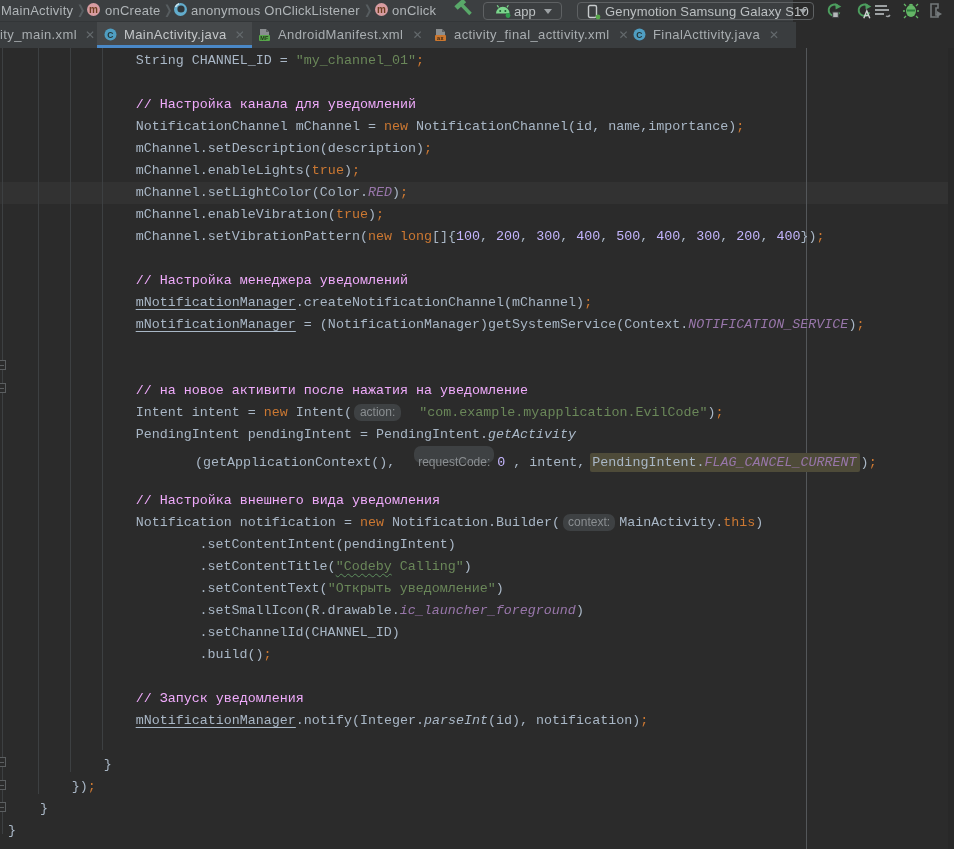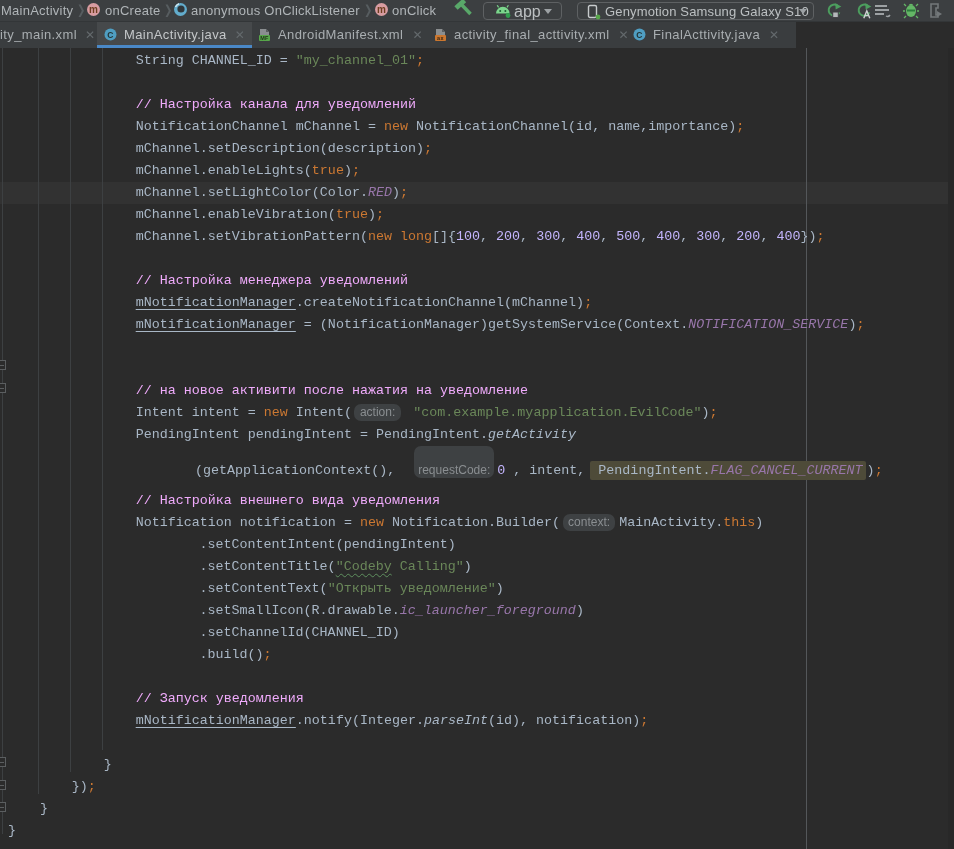--- a/index.html
+++ b/index.html
@@ -1,35 +1,35 @@
 <!DOCTYPE html>
 <html><head><meta charset="utf-8"><style>
 * {margin:0;padding:0;box-sizing:border-box}
 html,body {width:954px;height:849px;overflow:hidden;background:#2b2b2b;font-family:"Liberation Sans",sans-serif}
-#topbar {position:absolute;left:0;top:0;width:954px;height:22px;background:#3c3f41;border-bottom:1px solid #333638}
+#topbar {position:absolute;left:0;top:0;width:793px;height:22px;background:#3c3f41;border-bottom:1px solid #333638}
 .bc {position:absolute;top:0;height:22px;line-height:22px;font-size:13px;letter-spacing:0.25px;color:#b0b5b8;white-space:nowrap}
 .sep {position:absolute;top:0;height:22px;line-height:20px;font-size:10px;color:#575d60;transform:scaleY(1.25)}
 .cicon {position:absolute;border-radius:50%;font-weight:bold;text-align:center}
 #tabbar {position:absolute;left:0;top:22px;width:796px;height:26px;background:#3a3d3f}
 .tab {position:absolute;top:0;height:26px;line-height:25px;font-size:13px;letter-spacing:0.4px;color:#a9aeb1;white-space:nowrap}
 .tabx {color:#646a6d;font-size:12px}
 #seltab {position:absolute;left:97px;top:0;width:155px;height:26px;background:#46494b}
 #selline {position:absolute;left:97px;top:23px;width:155px;height:3px;background:#4A88C7}
 #editor {position:absolute;left:0;top:48px;width:954px;height:801px;background:#2b2b2b}
 .cl {position:absolute;height:22px;line-height:22px;font-family:"Liberation Mono",monospace;font-size:13.35px;color:#A9B7C6;white-space:pre}
 .kw {color:#CC7832}
 .str {color:#6A8759}
 .num {color:#c4b5fd}
 .cmt {color:#f0abfc}
 .const {color:#9876AA;font-style:italic}
 .ital {font-style:italic}
 .und {text-decoration:underline;text-underline-offset:3px}
 .wavy {text-decoration:underline wavy #5e8f5e 1px;text-underline-offset:3px}
 .chip {display:inline-block;height:17px;line-height:17px;vertical-align:0px;background:#3e4143;border-radius:7px;padding:0 6px;font-family:"Liberation Sans",sans-serif;font-size:12px;color:#8a8e91}
-.selbox {background:#4e4b39;border-radius:2px;padding:2px 3px 2px 8px;margin-left:5px;margin-right:1px}
+.selbox {background:#4e4b39;border-radius:2px;padding:2px 3px 2px 2px;margin-left:5px;margin-right:1px}
 .vguide {position:absolute;width:1px;background:#3d4042}
 .fold {position:absolute;left:-4px;width:10px;height:10px;border:1px solid #5b5e60;background:#2b2b2b}
 .fold:after {content:"";position:absolute;left:1px;right:1px;top:4px;height:1px;background:#5b5e60}
 #curline {position:absolute;left:0;top:134px;width:948px;height:22px;background:#323232}
 #margin {position:absolute;left:806px;top:0;width:1px;height:801px;background:#54575a}
 #scrollstrip {position:absolute;left:948px;top:0;width:6px;height:801px;background:#282828}
 .combo {position:absolute;top:2px;height:18px;border:1px solid #5e6163;border-radius:4px}
 .tri {position:absolute;width:0;height:0;border-left:4px solid transparent;border-right:4px solid transparent;border-top:5px solid #9da2a5}
 </style></head>
 <body>
@@ -51,23 +51,23 @@
 <div class="cl" style="top:68px;left:135.7px">NotificationChannel mChannel = <span class="kw">new</span> NotificationChannel(id, name,importance)<span class="kw">;</span></div>
 <div class="cl" style="top:90px;left:135.7px">mChannel.setDescription(description)<span class="kw">;</span></div>
 <div class="cl" style="top:112px;left:135.7px">mChannel.enableLights(<span class="kw">true</span>)<span class="kw">;</span></div>
 <div class="cl" style="top:134px;left:135.7px">mChannel.setLightColor(Color.<span class="const">RED</span>)<span class="kw">;</span></div>
 <div class="cl" style="top:156px;left:135.7px">mChannel.enableVibration(<span class="kw">true</span>)<span class="kw">;</span></div>
 <div class="cl" style="top:178px;left:135.7px">mChannel.setVibrationPattern(<span class="kw">new</span> <span class="kw">long</span>[]{<span class="num">100</span>, <span class="num">200</span>, <span class="num">300</span>, <span class="num">400</span>, <span class="num">500</span>, <span class="num">400</span>, <span class="num">300</span>, <span class="num">200</span>, <span class="num">400</span>})<span class="kw">;</span></div>
 <div class="cl" style="top:222px;left:135.7px"><span class="cmt">// Настройка менеджера уведомлений</span></div>
 <div class="cl" style="top:244px;left:135.7px"><span class="und">mNotificationManager</span>.createNotificationChannel(mChannel)<span class="kw">;</span></div>
 <div class="cl" style="top:266px;left:135.7px"><span class="und">mNotificationManager</span> = (NotificationManager)getSystemService(Context.<span class="const">NOTIFICATION_SERVICE</span>)<span class="kw">;</span></div>
 <div class="cl" style="top:332px;left:135.7px"><span class="cmt">// на новое активити после нажатия на уведомление</span></div>
-<div class="cl" style="top:354px;left:135.7px">Intent intent = <span class="kw">new</span> Intent(<span class="chip" style="margin-left:2px;margin-right:12px;padding:0 6px">action:</span><span class="str">"com.example.myapplication.EvilCode"</span>)<span class="kw">;</span></div>
+<div class="cl" style="top:354px;left:135.7px">Intent intent = <span class="kw">new</span> Intent(<span class="chip" style="margin-left:2px;margin-right:18px;padding:0 6px">action:</span><span class="str">"com.example.myapplication.EvilCode"</span>)<span class="kw">;</span></div>
 <div class="cl" style="top:376px;left:135.7px">PendingIntent pendingIntent = PendingIntent.<span class="ital">getActivity</span></div>
-<div class="cl" style="top:398px;left:195.0px">(getApplicationContext(),<span class="chip" style="margin-left:19px;margin-right:3px;padding:16px 4px">requestCode:</span><span class="num">0</span> , intent,<span class="selbox">PendingIntent.<span class="const">FLAG_CANCEL_CURRENT</span></span>)<span class="kw">;</span></div>
+<div class="cl" style="top:398px;left:195.0px">(getApplicationContext(),<span class="chip" style="margin-left:19px;margin-right:3px;padding:8px 4px">requestCode:</span><span class="num">0</span> , intent,<span class="selbox">PendingIntent.<span class="const">FLAG_CANCEL_CURRENT</span></span>)<span class="kw">;</span></div>
 <div class="cl" style="top:442px;left:135.7px"><span class="cmt">// Настройка внешнего вида уведомления</span></div>
 <div class="cl" style="top:464px;left:135.7px">Notification notification = <span class="kw">new</span> Notification.Builder(<span class="chip" style="margin-left:3px;margin-right:4px;padding:0 5px">context:</span>MainActivity.<span class="kw">this</span>)</div>
 <div class="cl" style="top:486px;left:199.5px">.setContentIntent(pendingIntent)</div>
 <div class="cl" style="top:508px;left:199.5px">.setContentTitle(<span class="str"><span class="wavy">"Codeby</span> Calling"</span>)</div>
 <div class="cl" style="top:530px;left:199.5px">.setContentText(<span class="str">"Открыть уведомление"</span>)</div>
 <div class="cl" style="top:552px;left:199.5px">.setSmallIcon(R.drawable.<span class="const">ic_launcher_foreground</span>)</div>
 <div class="cl" style="top:574px;left:199.5px">.setChannelId(CHANNEL_ID)</div>
 <div class="cl" style="top:596px;left:199.5px">.build()<span class="kw">;</span></div>
 <div class="cl" style="top:640px;left:135.7px"><span class="cmt">// Запуск уведомления</span></div>
 <div class="cl" style="top:662px;left:135.7px"><span class="und">mNotificationManager</span>.notify(Integer.<span class="ital">parseInt</span>(id), notification)<span class="kw">;</span></div>
@@ -130,21 +130,21 @@
   </svg>
   <div class="combo" style="left:483px;width:79px">
     <svg style="position:absolute;left:11px;top:1px" width="17" height="16" viewBox="0 0 17 16">
       <path d="M1 9.5 A6.8 6.8 0 0 1 14.6 9.5 z" fill="#7BD68C"></path>
       <line x1="3.6" y1="3.4" x2="2.2" y2="1.2" stroke="#7BD68C" stroke-width="1.2"></line>
       <line x1="12" y1="3.4" x2="13.4" y2="1.2" stroke="#7BD68C" stroke-width="1.2"></line>
       <circle cx="5.2" cy="7" r="1" fill="#1e5c33"></circle>
       <circle cx="10.4" cy="7" r="1" fill="#1e5c33"></circle>
       <circle cx="13" cy="11.5" r="2.4" fill="#2F9E4D"></circle>
     </svg>
-    <span style="position:absolute;left:30px;top:0;line-height:17px;font-size:16px;color:#bcc0c2">app</span>
+    <span style="position:absolute;left:30px;top:0;line-height:17px;font-size:13px;color:#bcc0c2">app</span>
     <div class="tri" style="left:60px;top:6px"></div>
   </div>
   <div class="combo" style="left:577px;width:237px">
     <svg style="position:absolute;left:9px;top:1px" width="14" height="16" viewBox="0 0 14 16">
       <rect x="1.5" y="1.5" width="8" height="12" rx="1.5" fill="none" stroke="#c7cbcd" stroke-width="1.4"></rect>
       <circle cx="11" cy="13" r="2.4" fill="#57A64A"></circle>
     </svg>
     <span style="position:absolute;left:27px;top:0;line-height:17px;font-size:13px;letter-spacing:0.15px;color:#bcc0c2;white-space:nowrap">Genymotion Samsung Galaxy S10</span>
     <div class="tri" style="left:221px;top:6px"></div>
   </div>

